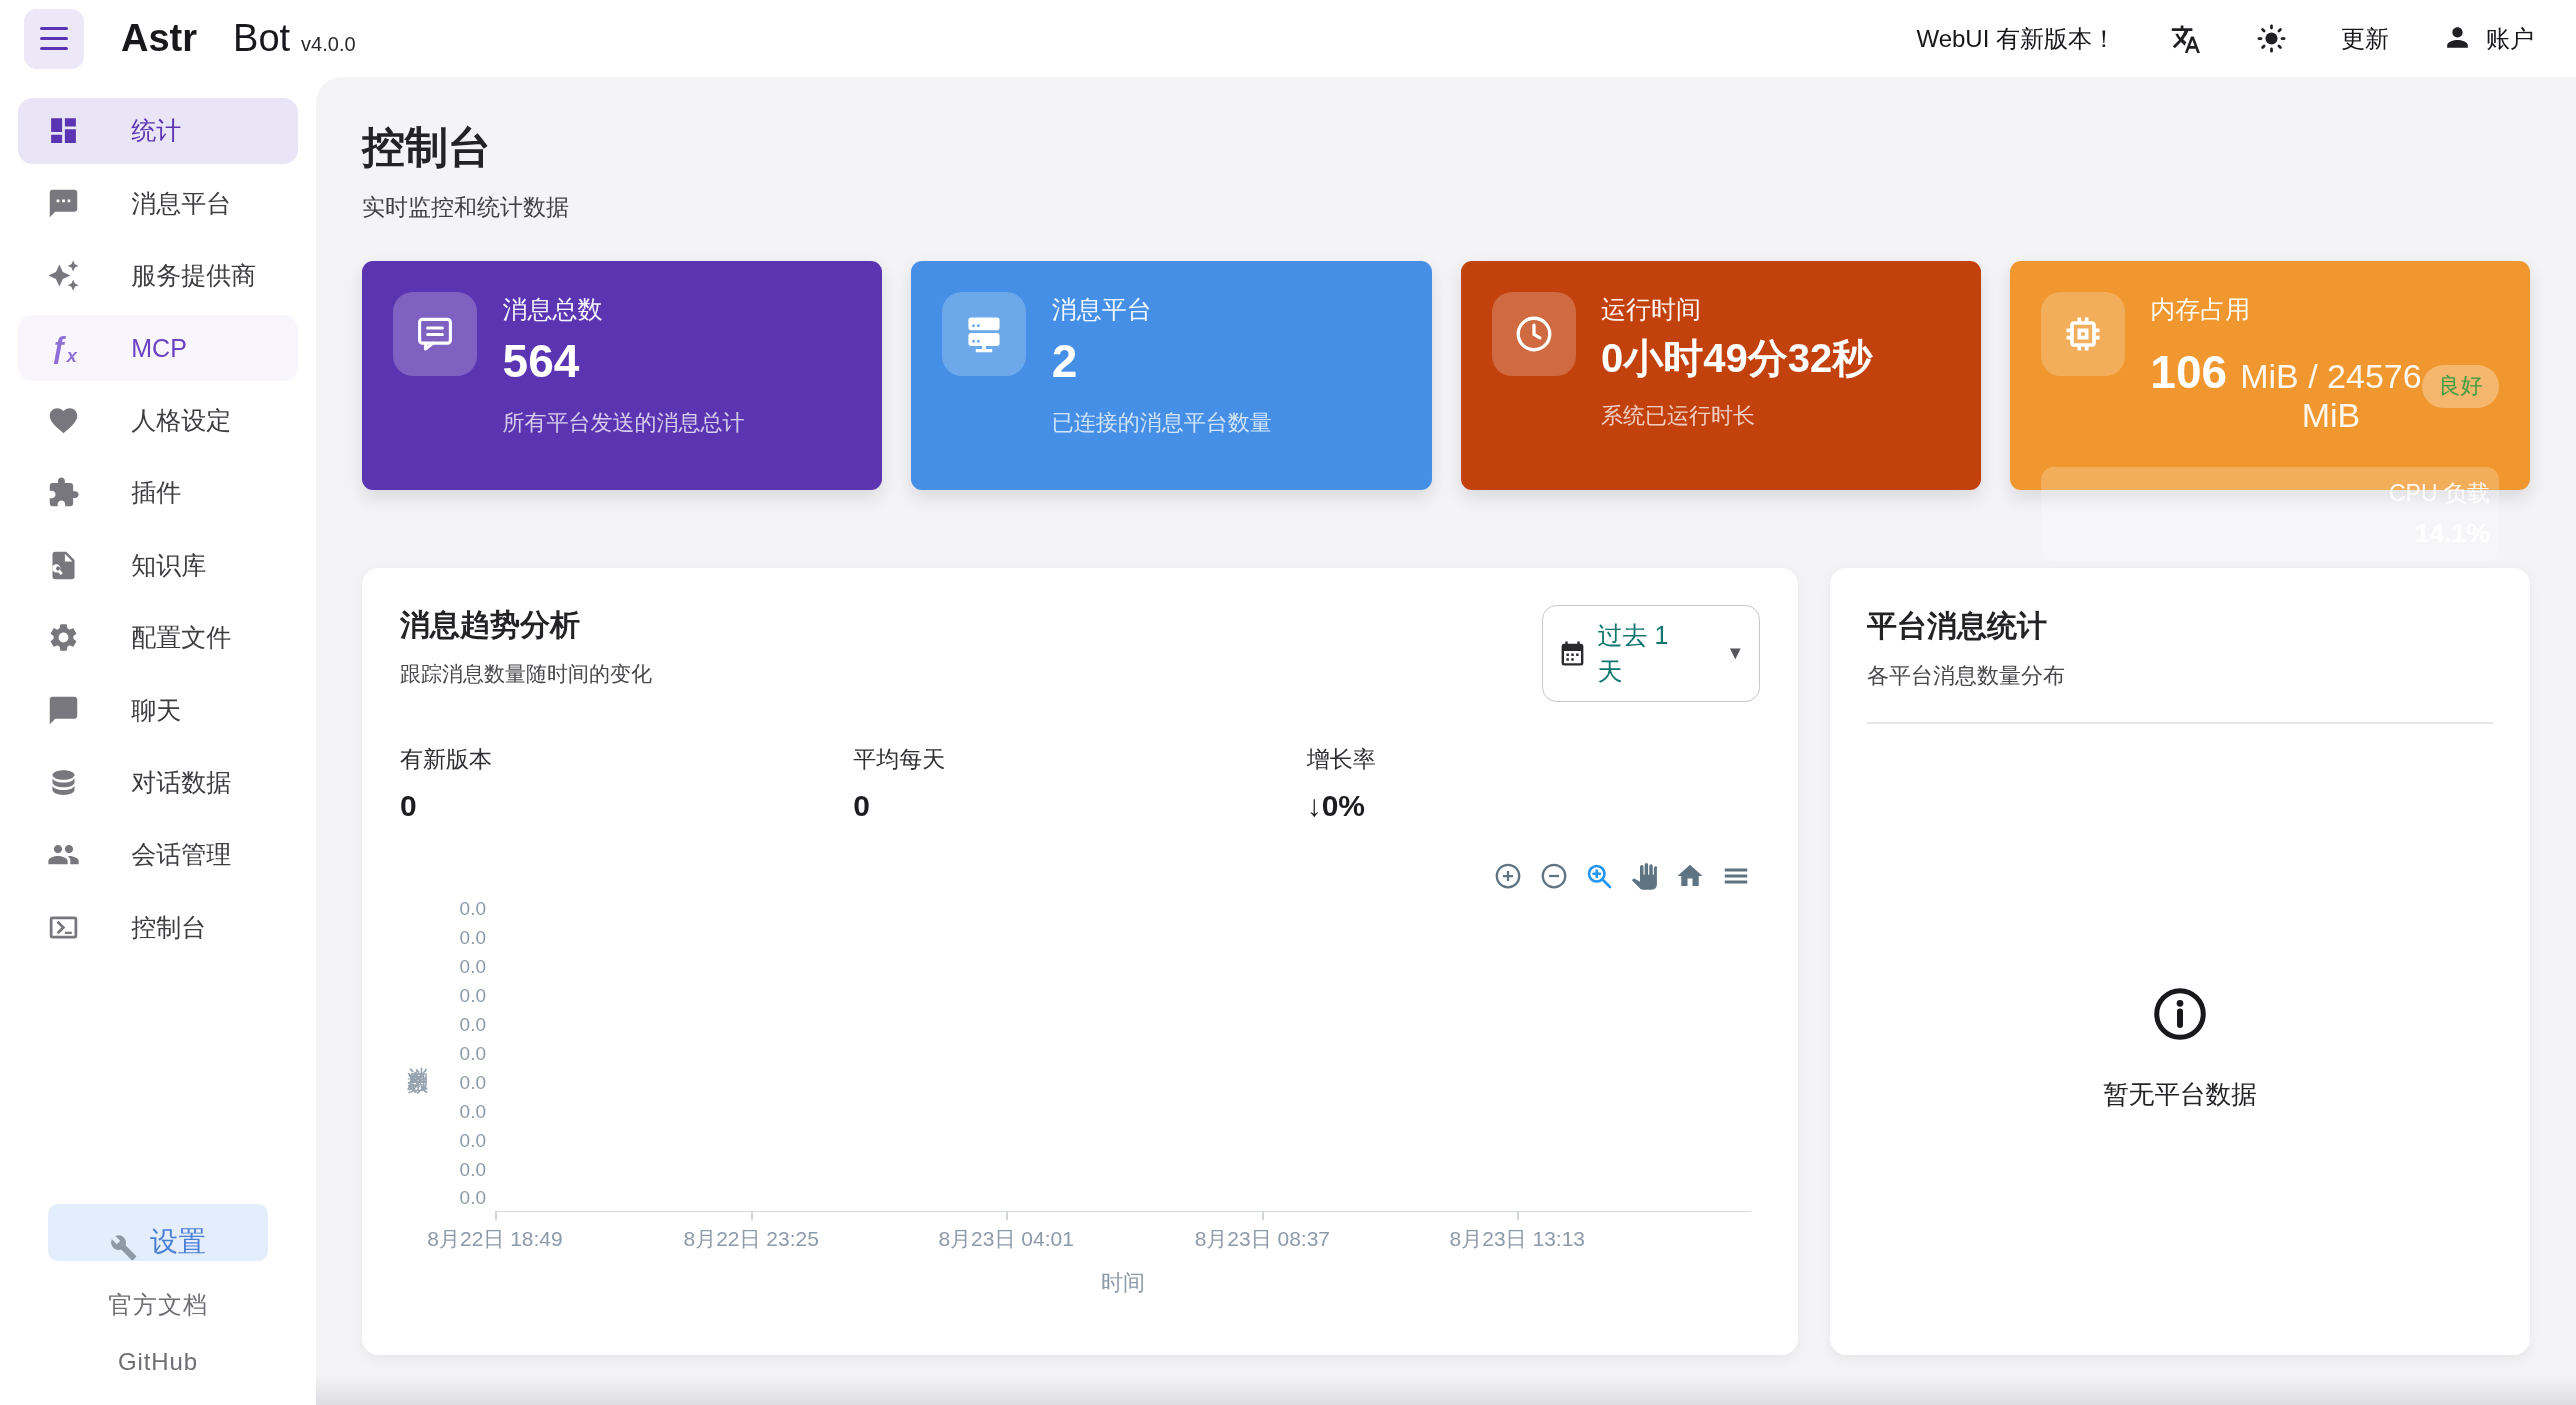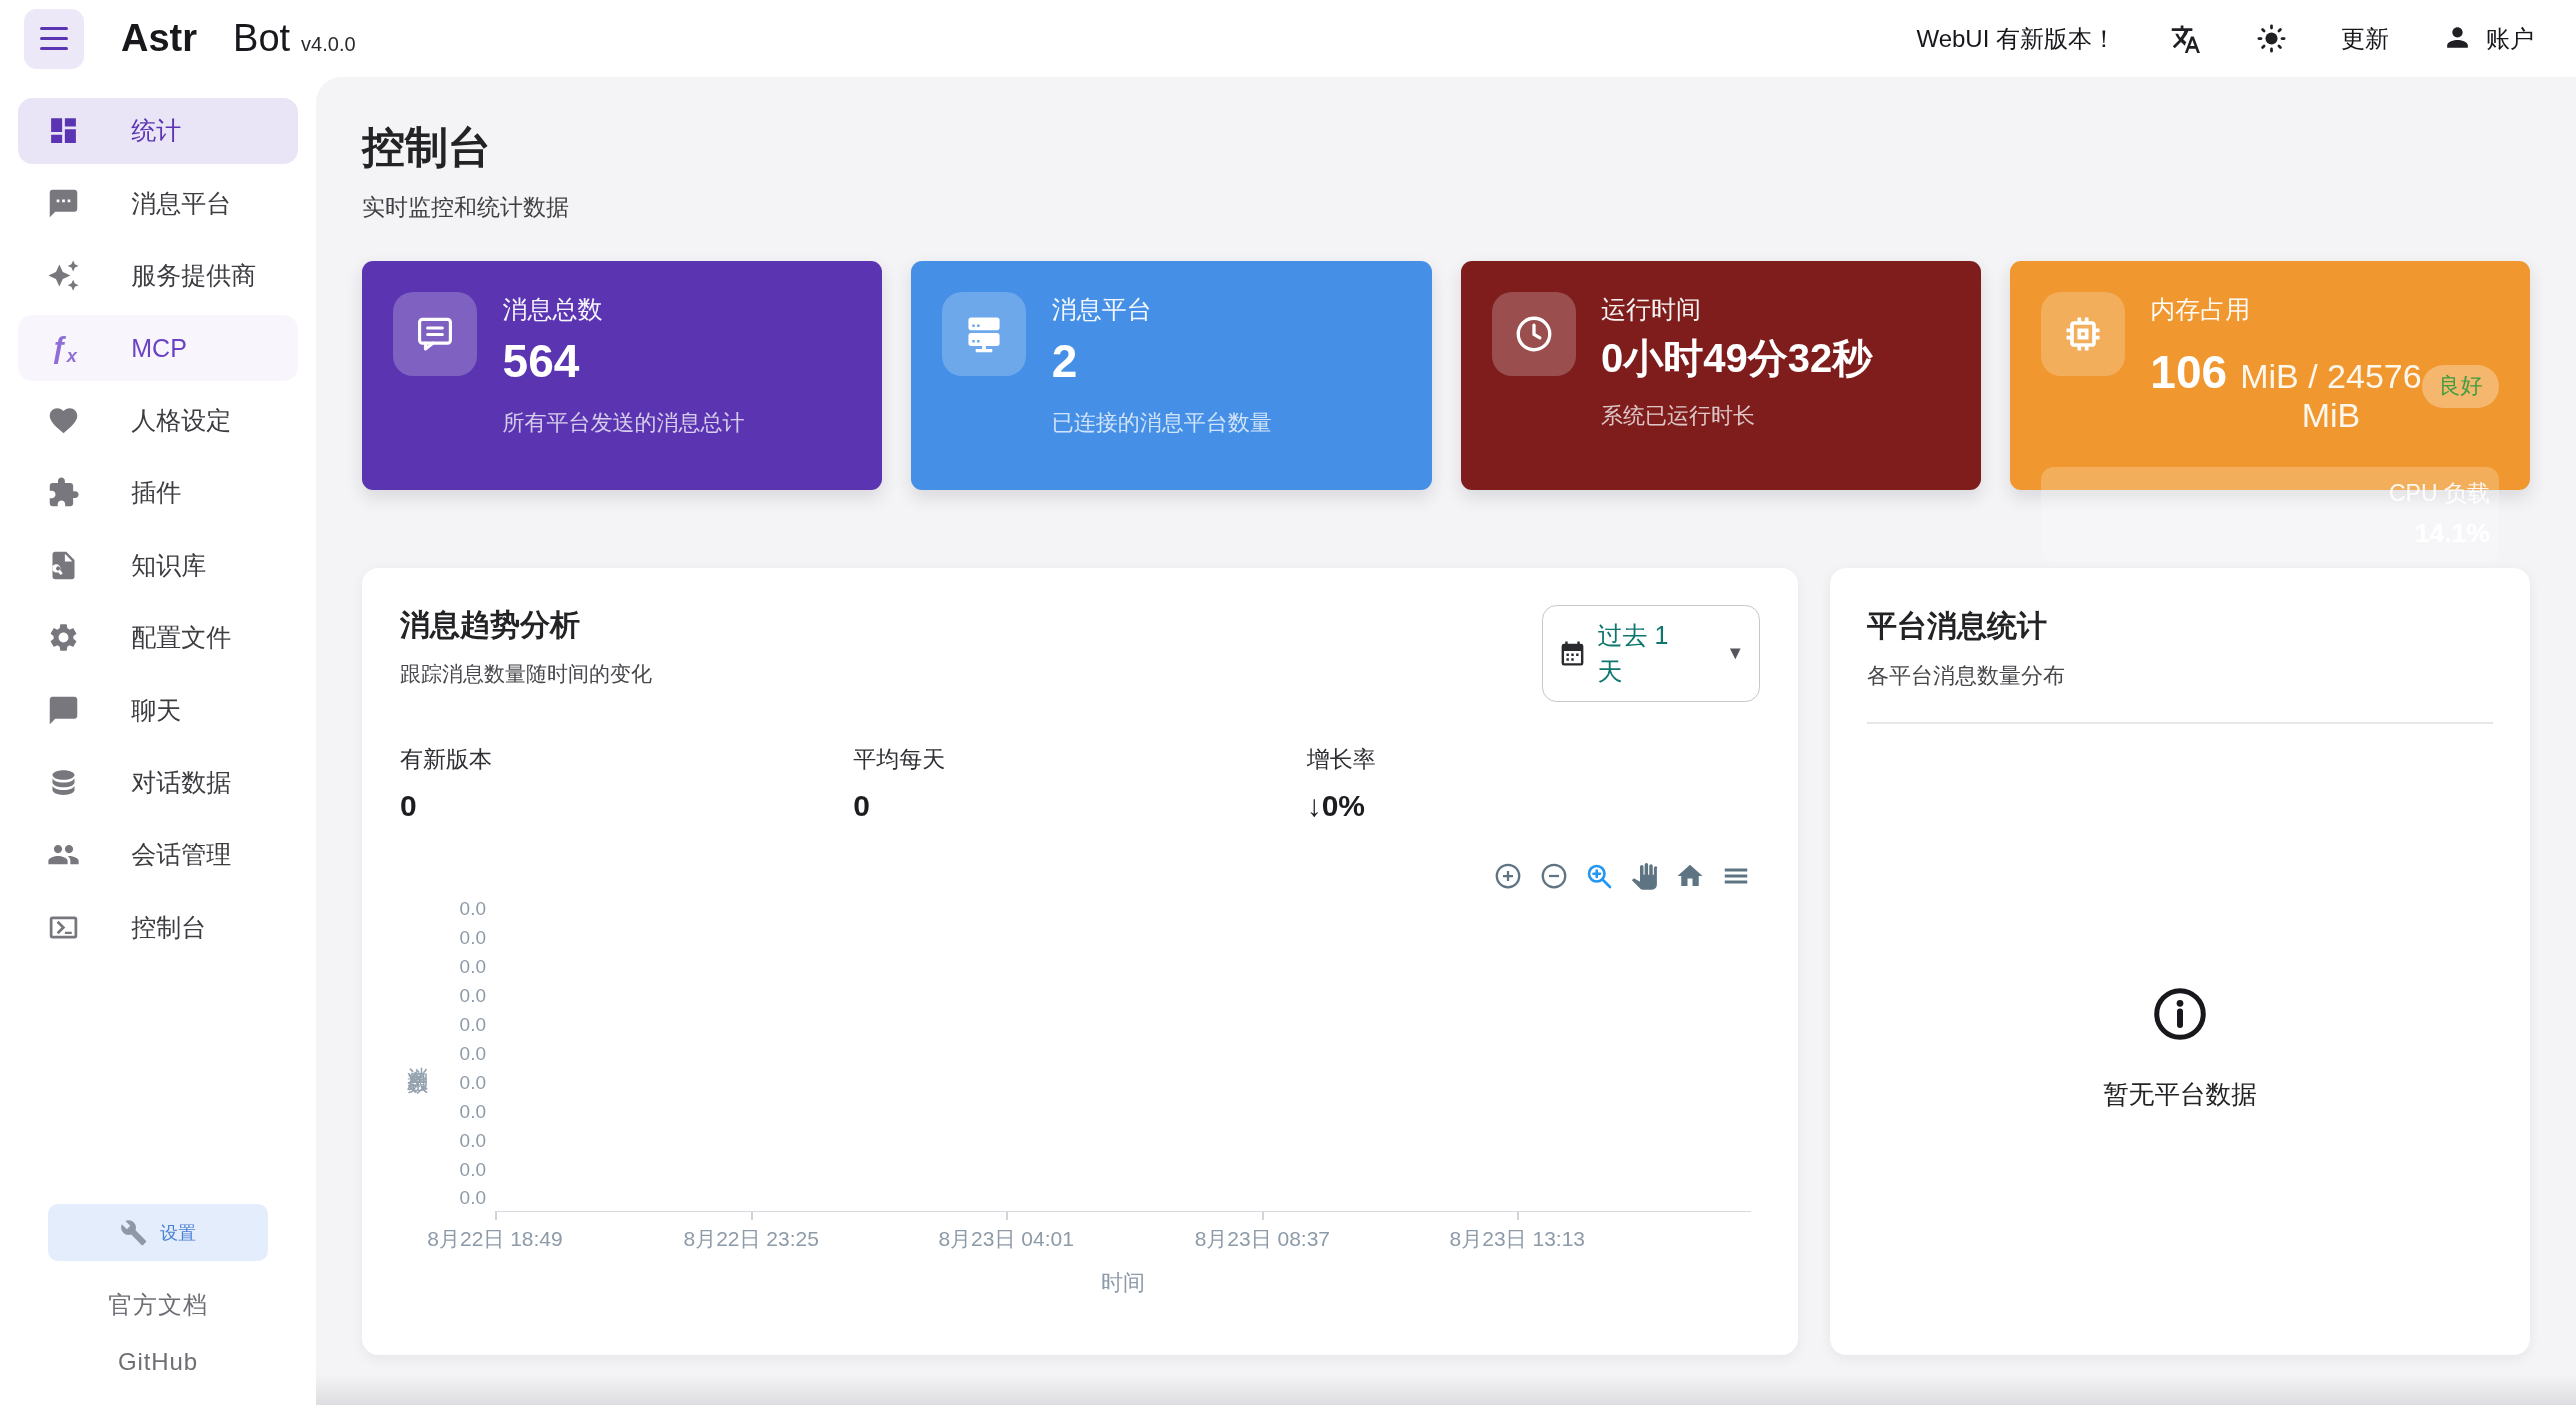--- a/index.html
+++ b/index.html
@@ -27,35 +27,35 @@
   .nav { padding-top:14.6px; flex:1; }
   .nav-item { display:flex; align-items:center; height:66px; margin:6.4px 18.3px; border-radius:14.6px; padding-left:29px; gap:51px; font-size:25px; color:#3c3c41; cursor:pointer; }
   .nav-icon { width:33px; height:33px; color:#77777d; flex:none; display:flex; align-items:flex-end; justify-content:center; }
   .nav-item.active { background:#e9e4f6; color:#5b34b3; font-weight:500; }
   .nav-item.active .nav-icon { color:#5b34b3; }
   .nav-item.hl { background:#f8f6fc; color:#6a43c4; }
   .nav-item.hl .nav-icon { color:#8f6fd6; }
   .fx-glyph { font-style:italic; font-size:29px; font-weight:600; line-height:1; }
   .fx-glyph .fx-sub { font-size:18.3px; vertical-align:-3.7px; }
   .sidebar-bottom { display:flex; flex-direction:column; align-items:center; padding-bottom:29px; }
-  .settings-pill { width:220px; height:57px; border-radius:10px; background:#e4edfb; color:#4a7fd6; display:flex; align-items:center; justify-content:center; gap:12.8px; font-size:18px; cursor:pointer; }
+  .settings-pill { width:220px; height:57px; border-radius:10px; background:#e4edfb; color:#4a7fd6; display:flex; align-items:flex-end; justify-content:center; gap:12.8px; font-size:28px; cursor:pointer; }
   .wrench { width:27.4px; height:27.4px; color:#8e98a6; }
   .side-link { margin-top:27.4px; font-size:24px; color:#6e6e74; cursor:pointer; letter-spacing:0.9px; }
 
   
   .main { position:absolute; top:77px; left:316px; right:0; bottom:0; background:#f4f4f6; border-top-left-radius:25.6px; padding:42px 46px 0 46px; }
   .page-title { font-size:43px; font-weight:700; color:#232326; }
   .page-subtitle { margin-top:14.6px; font-size:23px; color:#3f3f44; }
 
   
   .cards { display:grid; grid-template-columns:repeat(4,1fr); gap:29px; margin-top:38px; }
   .card { height:229px; border-radius:11px; padding:31px 31px; color:#fff; box-shadow:0 7.3px 16.5px rgba(30,30,60,0.12); }
   .card.c-purple { background:#5b35b1; }
   .card.c-blue   { background:#4590e6; }
-  .card.c-green  { background:#7f1d1d; }
+  .card.c-green  { background:#c2410c; }
   .card.c-orange { background:#f0982f; }
   .card-head { display:flex; gap:25.6px; }
   .icon-box { width:84px; height:84px; border-radius:20px; background:rgba(255,255,255,0.22); flex:none; display:flex; align-items:center; justify-content:center; }
   .icon-box svg { width:44px; height:44px; color:#fff; }
   .card-col { flex:1; min-width:0; }
   .card-label { font-size:25px; margin-top:1.8px; color:rgba(255,255,255,0.95); }
   .card-value { font-size:46px; font-weight:700; margin-top:11px; line-height:1.05; white-space:nowrap; }
   .card-value.small { font-size:40px; }
   .card-desc { font-size:22px; margin-top:22px; color:rgba(255,255,255,0.75); }
   .mem-row { display:flex; align-items:baseline; margin-top:11px; }

